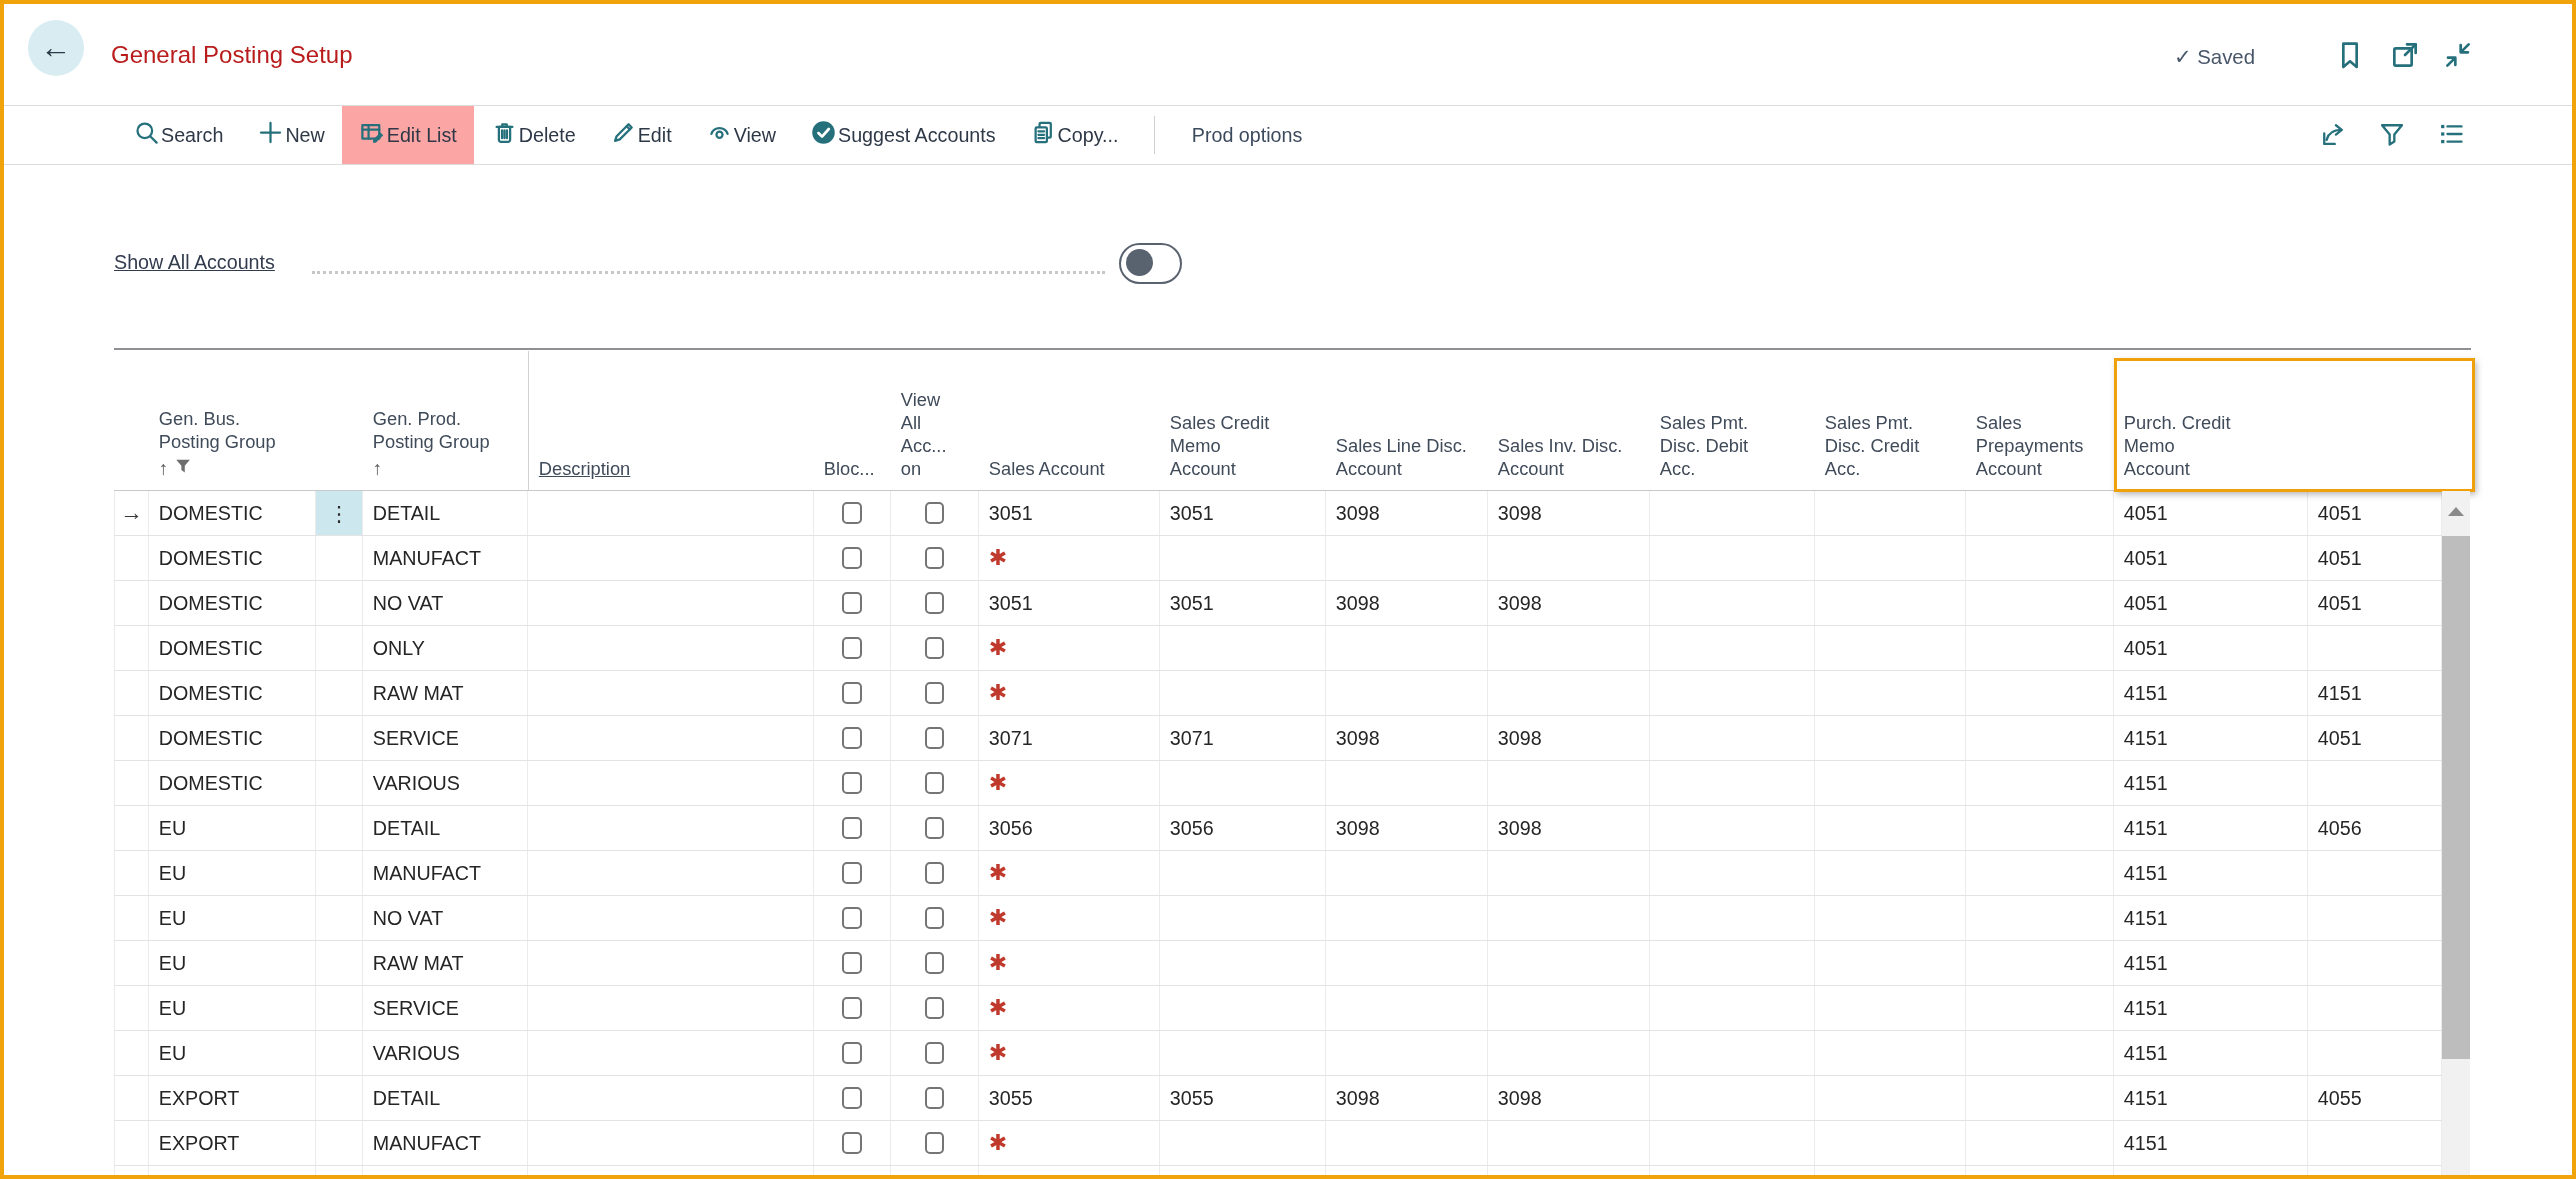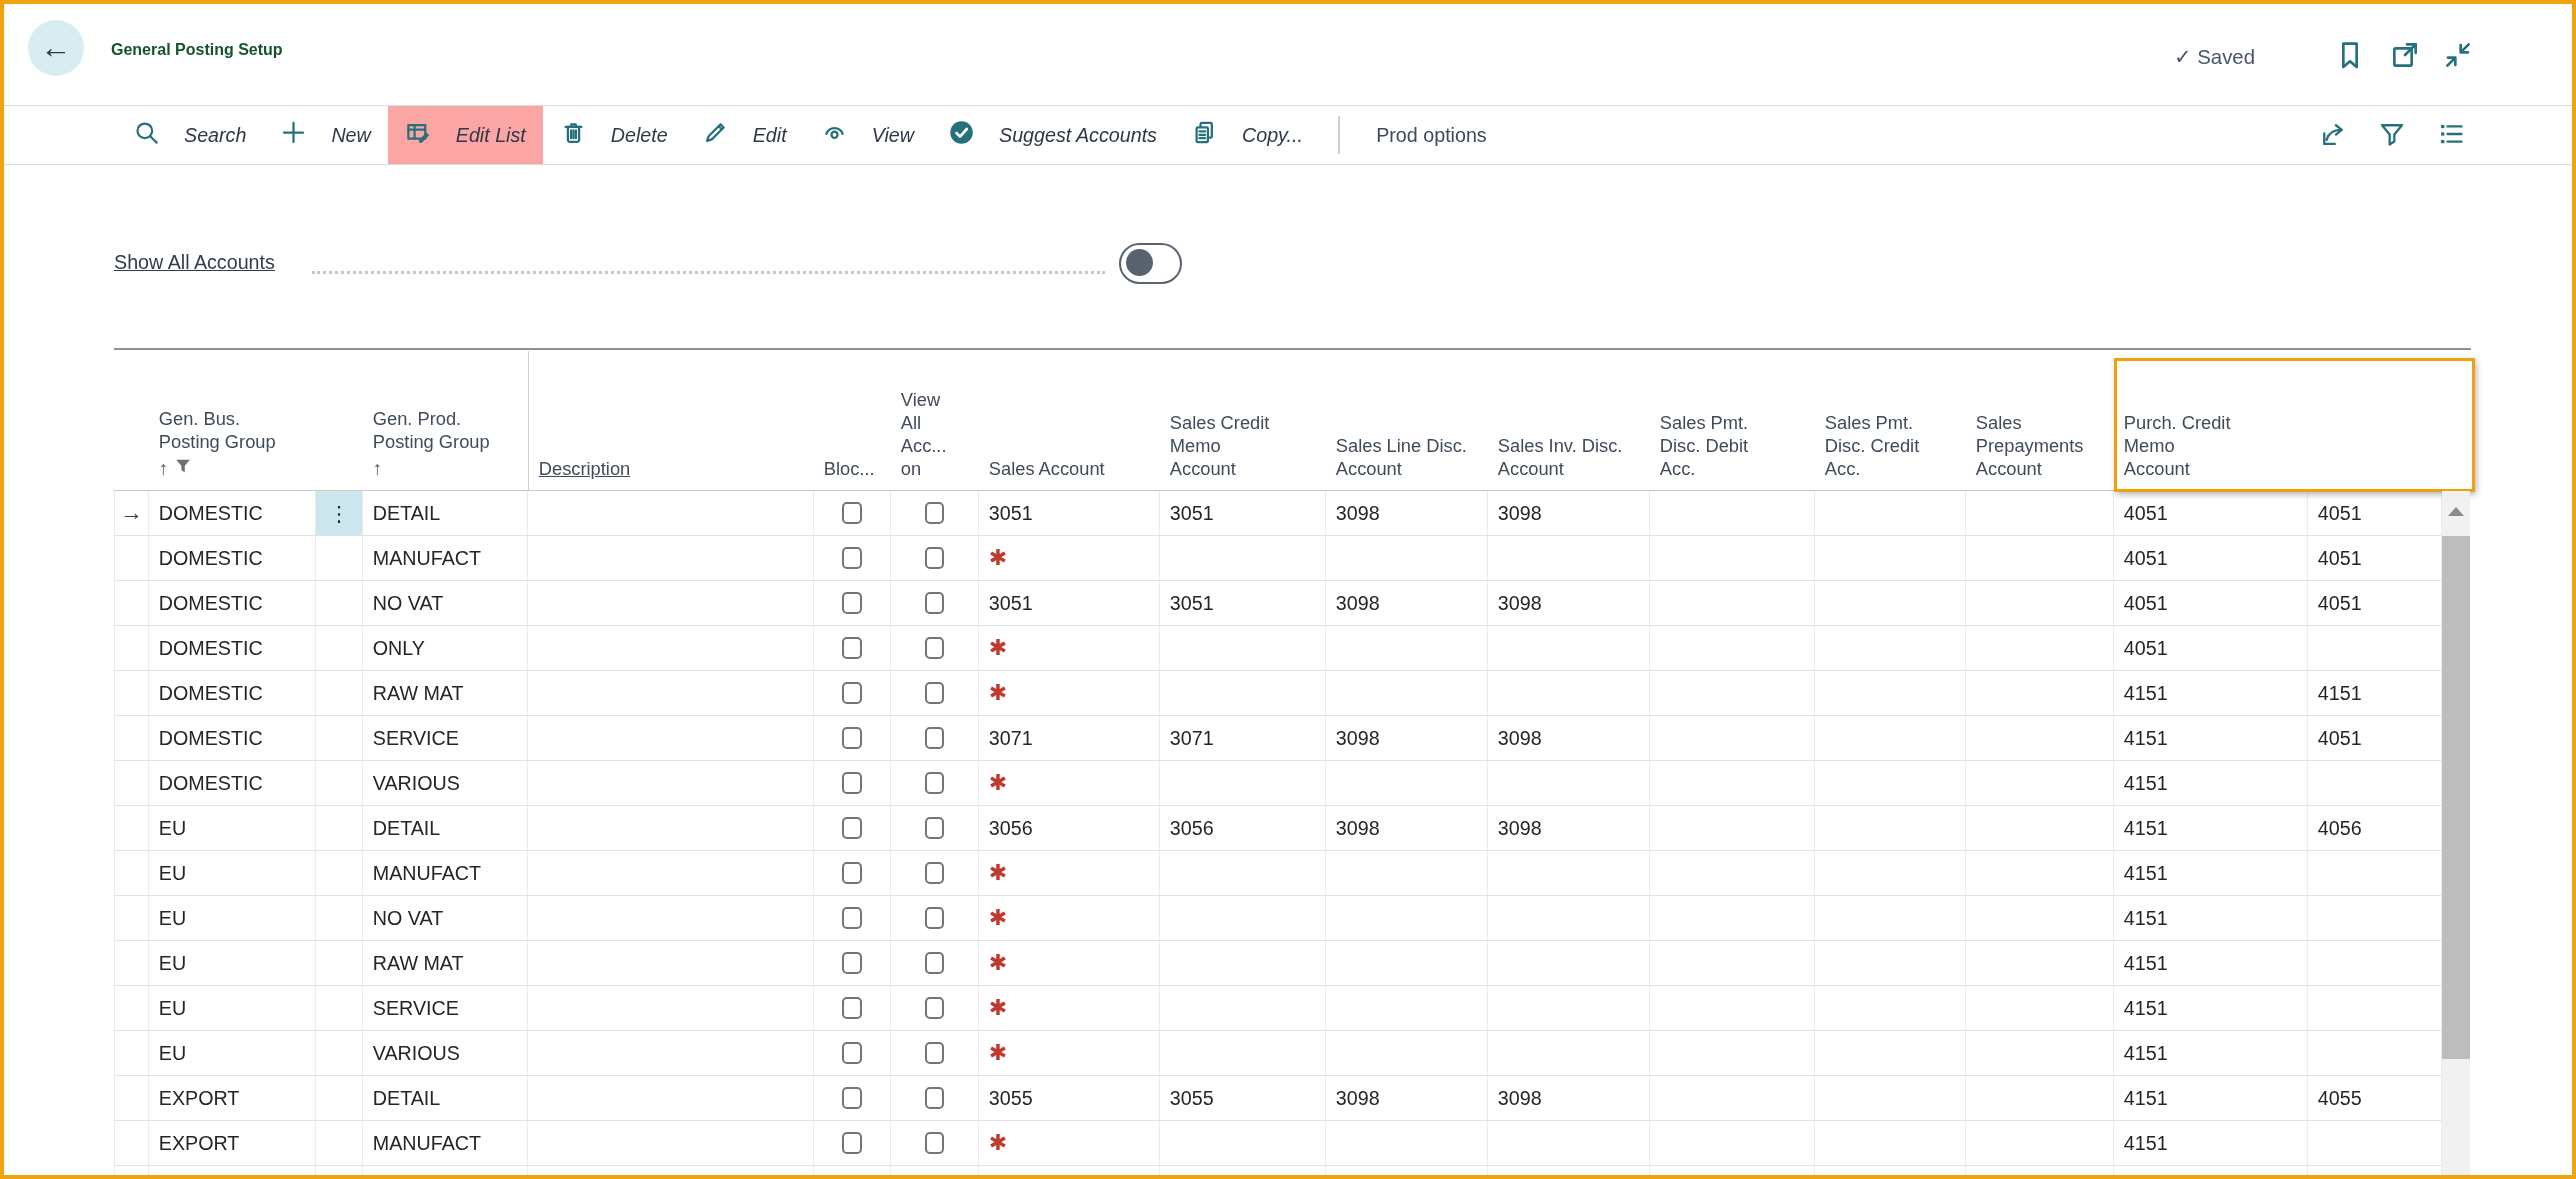--- a/index.html
+++ b/index.html
@@ -4,36 +4,36 @@
 <style>
   * { margin:0; padding:0; box-sizing:border-box; }
   html,body { background:#ffffff; }
   body { font-family:"Liberation Sans", sans-serif; color:#333a45; }
   .window { position:relative; width:2576px; height:1179px; border:4.2px solid #f0a30a; background:#fff; overflow:hidden; }
 
   
   .back-circle { position:absolute; left:24px; top:15.5px; width:56px; height:56px; border-radius:50%;
     background:#d8ecf2; display:flex; align-items:center; justify-content:center; cursor:pointer; }
   .back-circle .arrow { font-size:31px; color:#2c3a47; line-height:1; }
-  .page-title { position:absolute; left:107px; top:37px; font-size:16px; color:#14532d;font-weight:bold; }
+  .page-title { position:absolute; left:107px; top:37px; font-size:24px; color:#b91c1c; }
   .saved-wrap { position:absolute; left:2170px; top:41px; display:flex; align-items:center; gap:5.6px;
     font-size:20.4px; color:#49566a; }
   .saved-check { font-size:21px; color:#49566a; }
   .tb-icon { position:absolute; top:35px; width:32px; height:32px; }
   .tb-icon svg { width:100%; height:100%; }
   #icon-bookmark { left:2330px; }
   #icon-popout   { left:2385px; }
   #icon-collapse { left:2438px; }
 
   
   .toolbar { position:absolute; left:0; top:101px; width:2568px; height:60px; background:#fff;
     border-top:1.4px solid #dcdcdc; border-bottom:1.4px solid #dcdcdc; display:flex; align-items:center; }
   .tool-items { display:flex; align-items:center; height:100%; margin-left:112px; }
-  .tool-item { display:flex; align-items:center; gap:24px; height:100%; padding:0 17px; font-size:19.7px;
-    color:#2e3razor847; color:#2e3847; cursor:pointer; white-space:nowrap;font-style:italic; }
+  .tool-item { display:flex; align-items:center; gap:1px; height:100%; padding:0 17px; font-size:19.7px;
+    color:#2e3razor847; color:#2e3847; cursor:pointer; white-space:nowrap; }
   .tool-item.active { background:#fca5a5; }
   .tool-item svg { width:27px; height:27px; }
   .tool-sep { width:1.4px; height:38px; background:#cfcfcf; margin:0 18.3px; }
   .more-options { font-size:19.7px; color:#3c4a5e; padding:0 18.3px; cursor:pointer; white-space:nowrap; }
   .toolbar-right { position:absolute; right:107px; top:0; height:100%; display:flex; align-items:center; gap:31px; }
   .toolbar-right svg { width:28px; height:28px; cursor:pointer; }
 
   
   .filter-label { position:absolute; left:110px; top:247px; font-size:19.7px; color:#323c4e;text-decoration:underline; }
   .dotted-leader { position:absolute; left:308px; top:247px; width:793px; height:23px;

